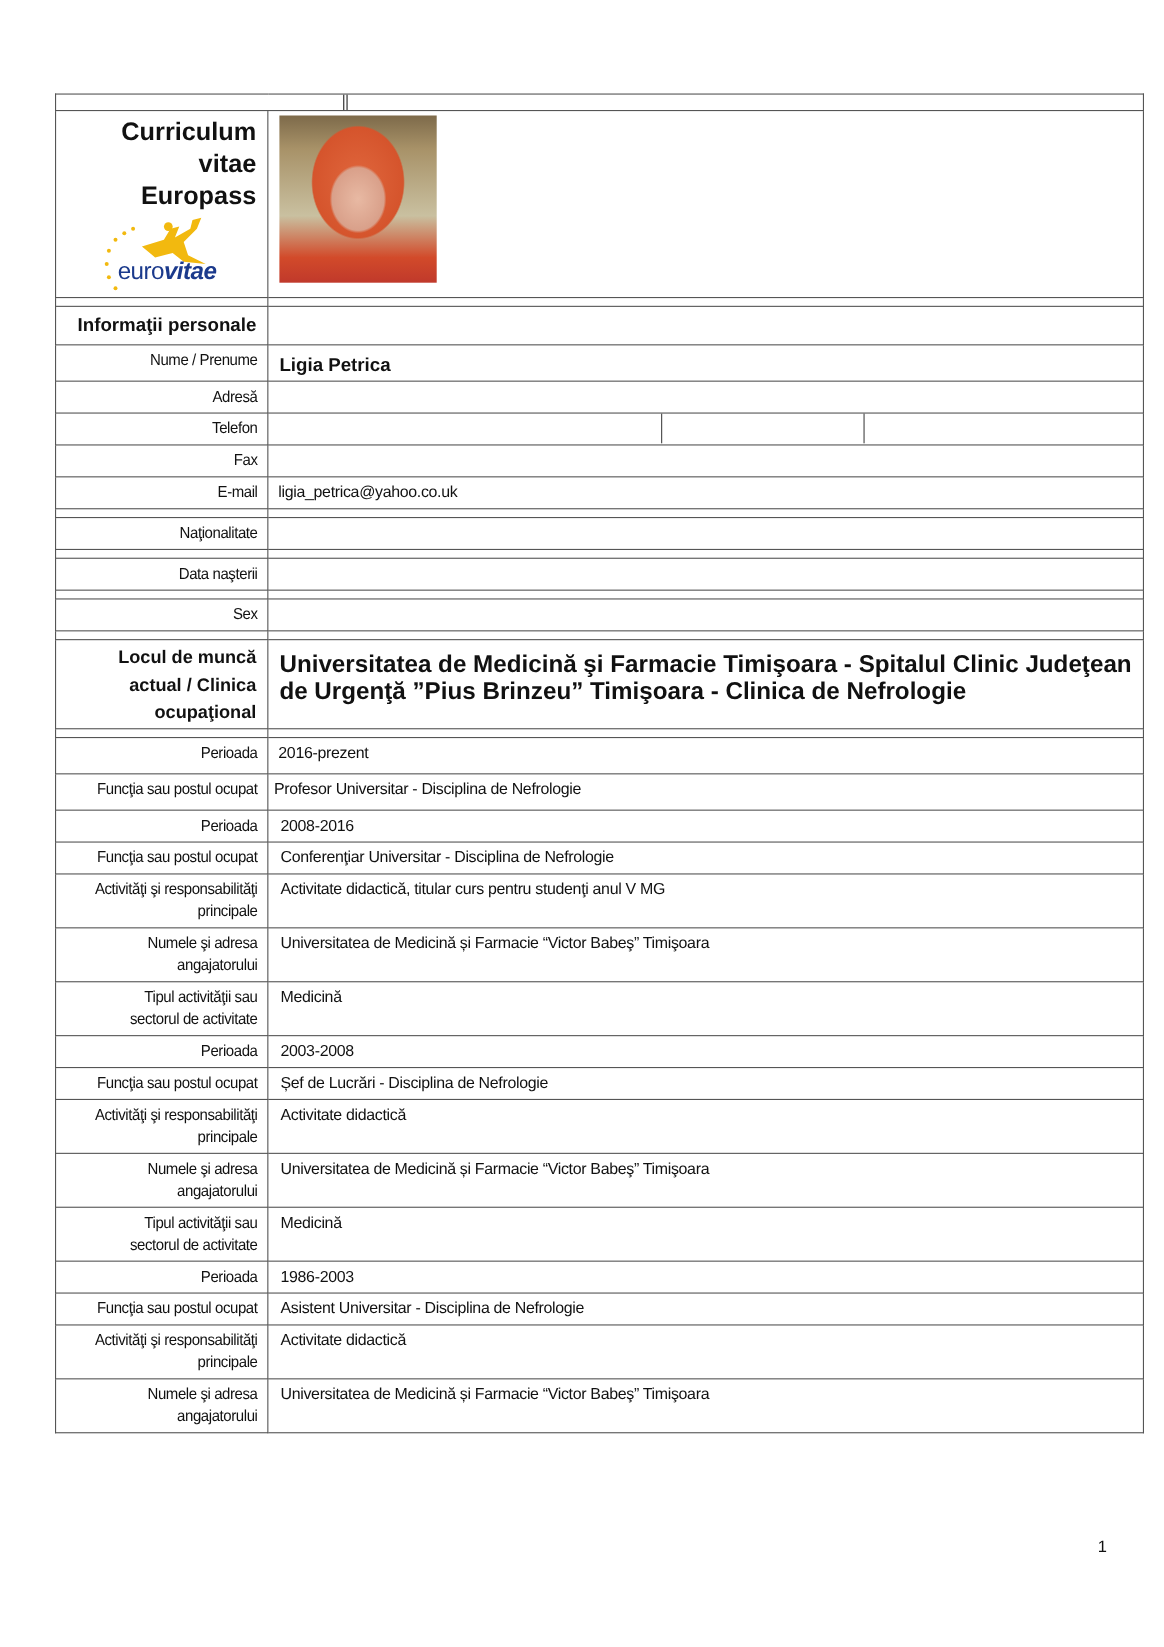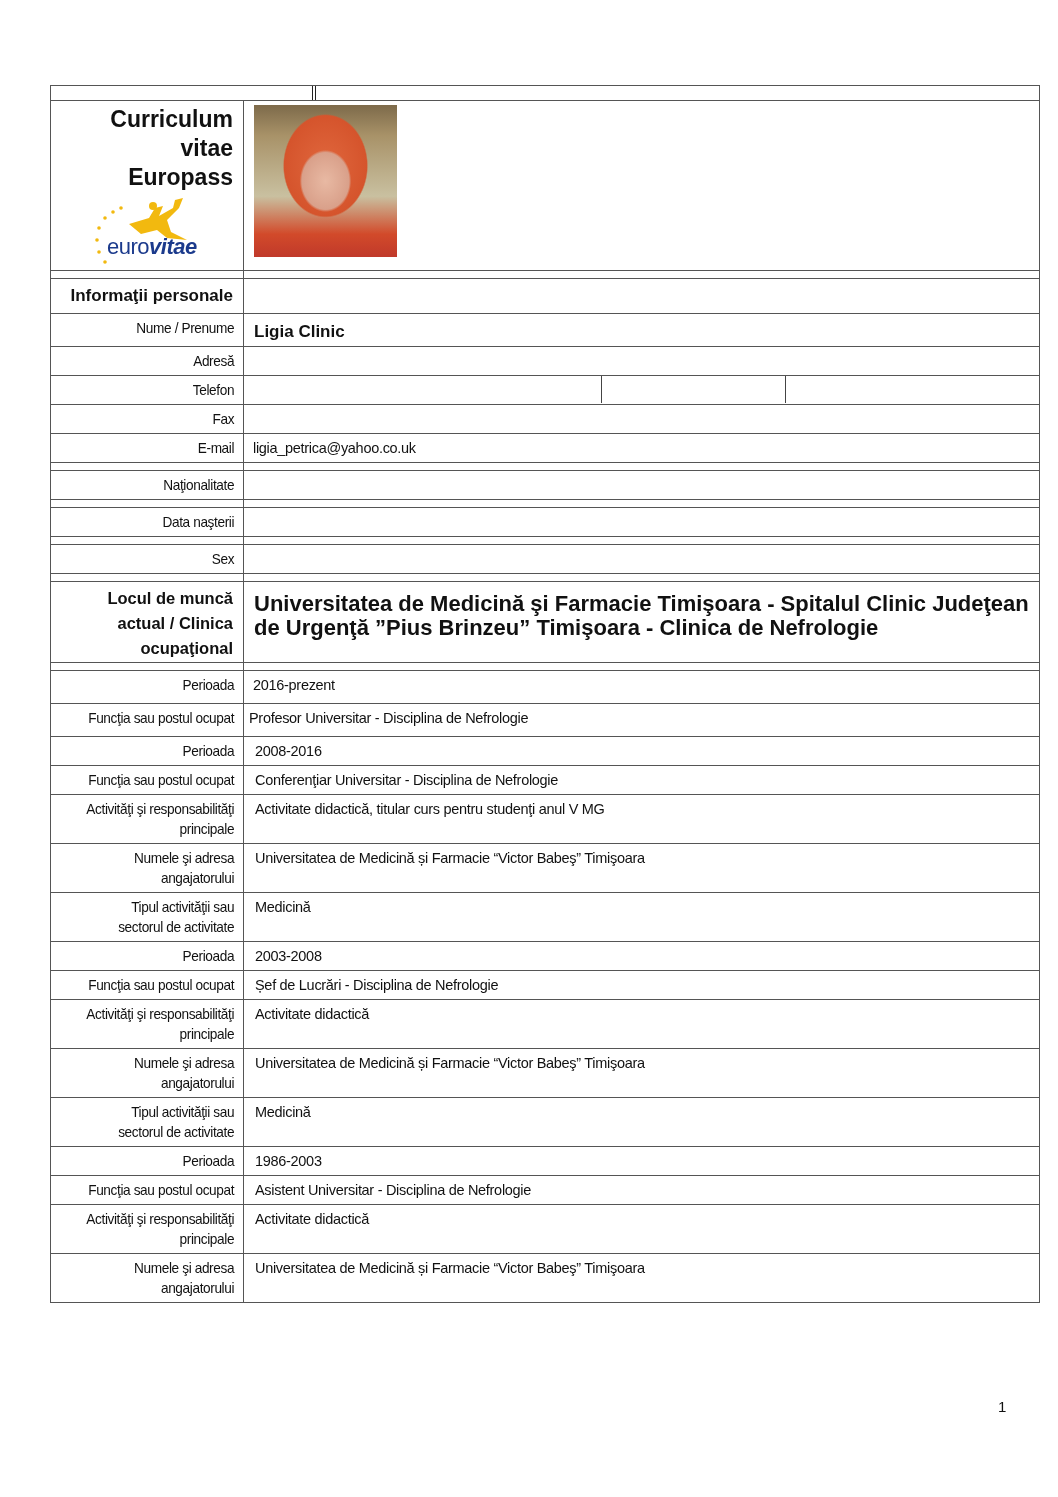--- a/index.html
+++ b/index.html
@@ -82,21 +82,21 @@
           <td></td>
           <td></td>
         </tr>
 
     <tr>
       <td class="hdr" style="height:30px;">Informaţii personale</td>
       <td></td>
     </tr>
     <tr>
       <td class="lbl" style="height:28px;">Nume / Prenume</td>
-      <td class="val-bold">Ligia Clinic</td>
+      <td class="val-bold">Ligia Petrica</td>
     </tr>
     <tr>
       <td class="lbl" style="height:24px;">Adresă</td>
       <td class="val"></td>
     </tr>
     <tr>
       <td class="lbl" style="height:24px;">Telefon</td>
       <td style="padding:0;">
         <div class="phone-split">
           <div style="width:357px;"></div>

